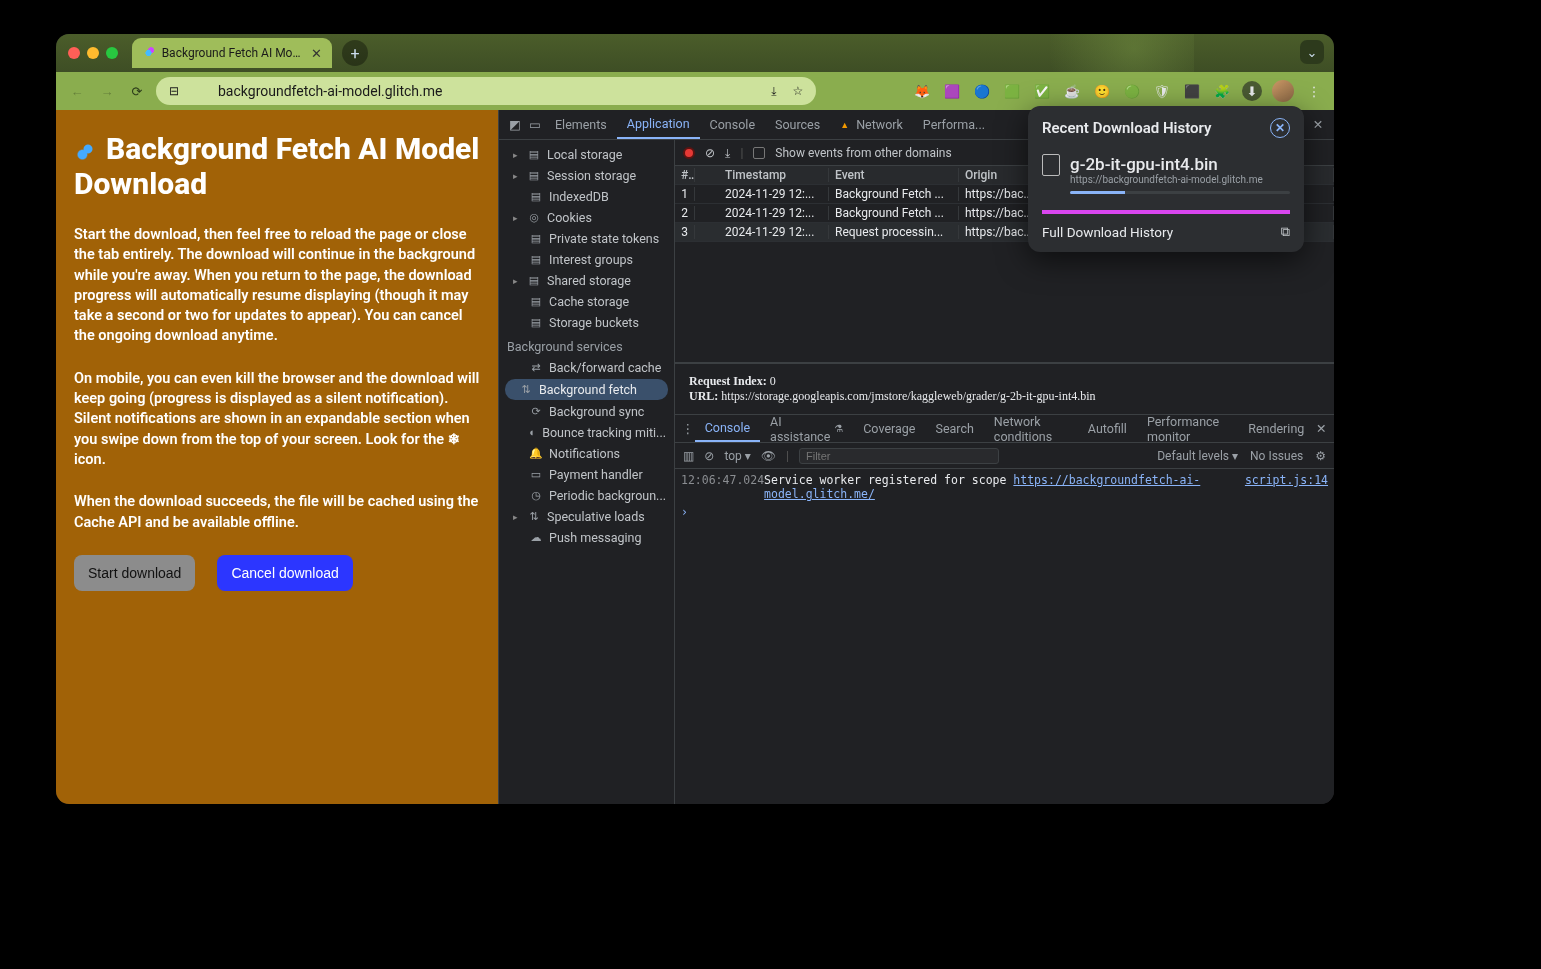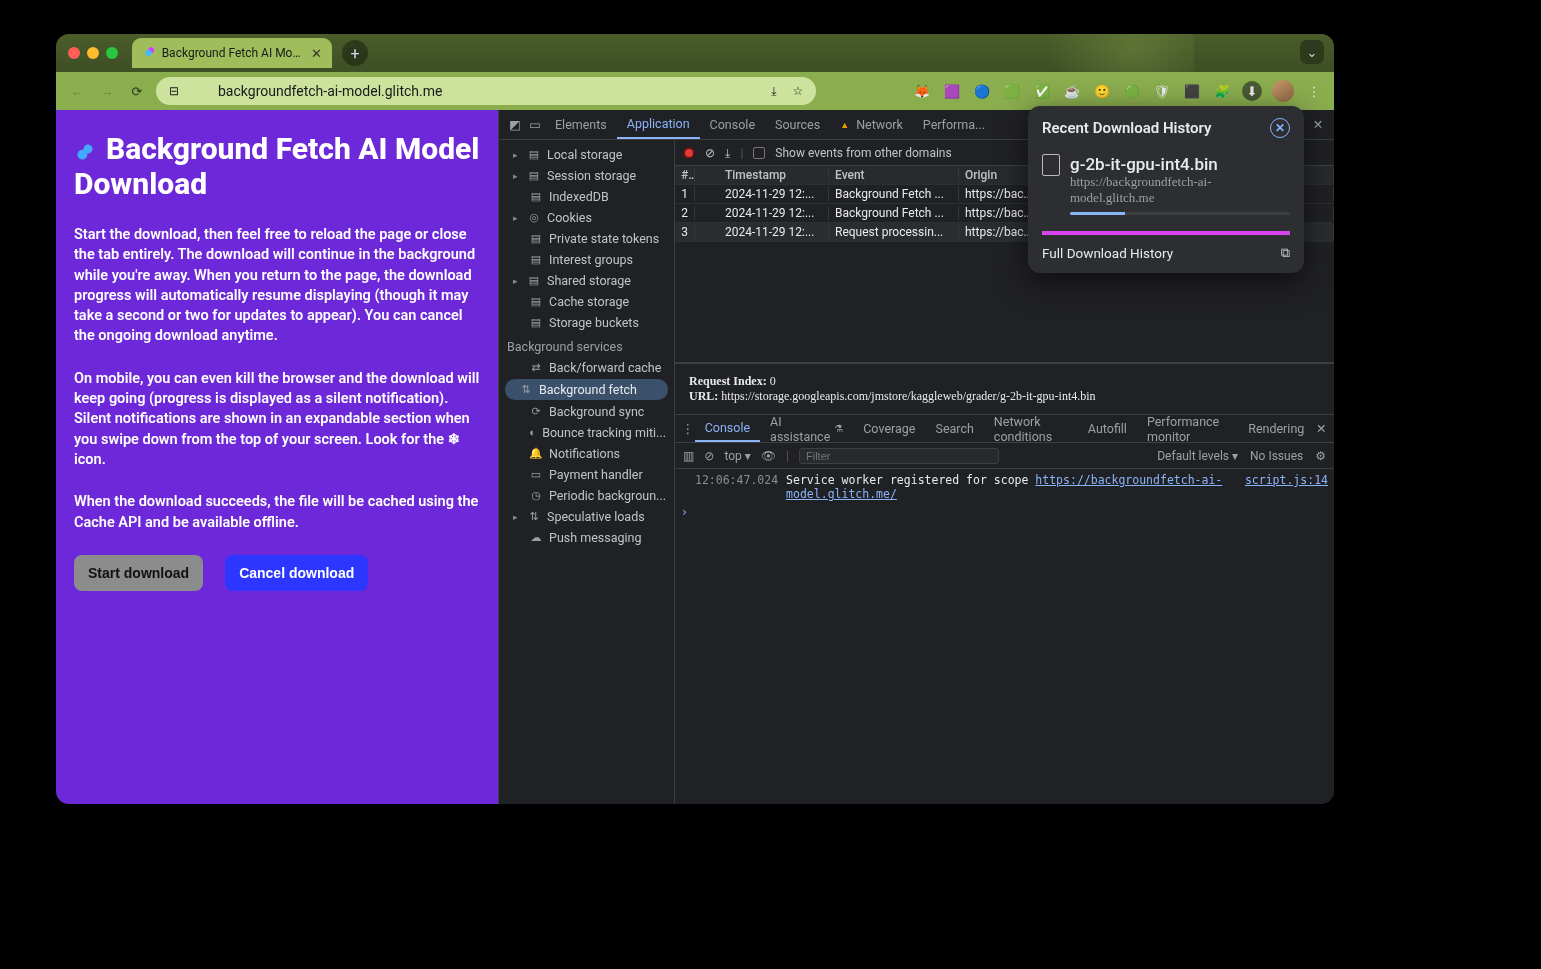--- a/index.html
+++ b/index.html
@@ -87,30 +87,30 @@
 .omnibox .url{flex:1;margin-left:28px;}
 .toolbar-right{margin-left:auto;display:flex;gap:10px;align-items:center;}
 .ext-icon{width:20px;height:20px;border-radius:4px;display:flex;align-items:center;justify-content:center;font-size:13px;}
 .avatar{width:22px;height:22px;border-radius:50%;background:linear-gradient(135deg,#c96,#864);}
 
 
 .content-area{display:flex;height:calc(100% - 76px);}
 
 .page{
   width:442px;
-  background:#6d28d9;
+  background:#a16207;
   color:#fff;
   padding:22px 18px;
   overflow:hidden;
 }
 .page h1{font-size:30px;font-weight:800;line-height:1.15;margin-bottom:24px;}
 .page h1 .hicon{display:inline-block;width:28px;height:28px;vertical-align:-4px;margin-right:4px;background:radial-gradient(circle,#4af 20%,transparent 25%),radial-gradient(circle at 30% 70%,#4af 15%,transparent 20%);} 
 .page p{font-size:14.5px;line-height:1.4;margin:22px 0;font-weight:600;}
 .btn-row{display:flex;gap:22px;margin-top:14px;}
-.btn{padding:10px 14px;border-radius:8px;border:none;font-size:14px;font-weight:700;}
+.btn{padding:10px 14px;border-radius:8px;border:none;font-size:14px;font-weight:400;}
 .btn.secondary{background:#8c8c8c;color:#111;}
 .btn.primary{background:#2c36ff;color:#fff;}
 .progress-row{display:flex;align-items:center;gap:14px;margin-top:22px;}
 .pbar{width:160px;height:7px;border-radius:4px;background:#3a3a3a;overflow:hidden;}
 .pbar>div{height:100%;width:1.5%;background:#2c6cff;}
 .pstat{font-size:16px;font-weight:700;}
 
 
 .devtools{flex:1;display:flex;flex-direction:column;background:#202124;border-left:1px solid #3c4043;}
 .dt-tabs{height:30px;display:flex;align-items:center;border-bottom:1px solid #3c4043;padding:0 6px;gap:0;font-size:12.5px;color:#9aa0a6;}
@@ -141,21 +141,21 @@
 .ev-detail{padding:10px 14px;font-size:12px;font-family:Liberation Serif, serif;color:#e8eaed;border-top:1px solid #3c4043;}
 .ev-detail b{font-weight:700;}
 .ev-detail .url{color:#e8eaed;}
 
 .console-panel{height:170px;border-top:1px solid #3c4043;display:flex;flex-direction:column;}
 .console-panel .dt-tabs{height:28px;}
 .con-toolbar{height:26px;border-bottom:1px solid #3c4043;display:flex;align-items:center;gap:10px;padding:0 8px;font-size:12px;color:#9aa0a6;}
 .con-toolbar .filter{background:#292a2d;border:1px solid #3c4043;border-radius:3px;padding:1px 6px;color:#9aa0a6;font-size:11px;width:200px;}
 .con-toolbar .right{margin-left:auto;display:flex;gap:12px;align-items:center;}
 .con-body{flex:1;font-family:Menlo,monospace;font-size:11.5px;padding:4px 6px;}
-.con-line{display:flex;gap:8px;margin-left:14px;}
+.con-line{display:flex;gap:0;}
 .con-line .t{color:#8a8d91;}
 .con-line .link{color:#8ab4f8;text-decoration:underline;}
 .con-line .src{margin-left:auto;color:#8ab4f8;text-decoration:underline;}
 .prompt{color:#8ab4f8;margin-top:4px;}
 
 
 .dl-pop{
   position:absolute;
   right:30px; top:72px;
   width:276px;
@@ -165,21 +165,21 @@
   padding:12px 14px;
   color:#e8eaed;
   z-index:50;
 }
 .dl-pop h3{font-size:15px;font-weight:600;margin-bottom:10px;display:flex;justify-content:space-between;align-items:center;}
 .dl-pop .xbtn{width:20px;height:20px;border-radius:50%;border:1.5px solid #8ab4f8;color:#8ab4f8;display:flex;align-items:center;justify-content:center;font-size:12px;}
 .dl-item{display:flex;gap:10px;padding:6px 0;}
 .dl-item .ficon{width:18px;height:22px;border:1.5px solid #bbb;border-radius:2px;position:relative;}
 .dl-item .meta{flex:1;font-size:12px;}
 .dl-item .fname{font-size:17px;font-weight:500;}
-.dl-item .furl{color:#9aa0a6;font-size:13px;font-family:Liberation Serif, serif;}
+.dl-item .furl{color:#9aa0a6;font-size:10px;}
 .dl-bar{height:3px;background:#3c4043;border-radius:2px;margin-top:6px;overflow:hidden;}
 .dl-bar>div{height:100%;width:25%;background:#8ab4f8;}
 .dl-footer{display:flex;justify-content:space-between;align-items:flex-start;margin-top:10px;font-size:13.5px;padding-top:10px;border-top:4px solid #d946ef;}
 .pop-icon{font-size:13px;color:#c0c4c8;}
 
 
 .cbox{width:12px;height:12px;border:1px solid #777;border-radius:2px;display:inline-block;}
 </style>
 </head>
 <body>

